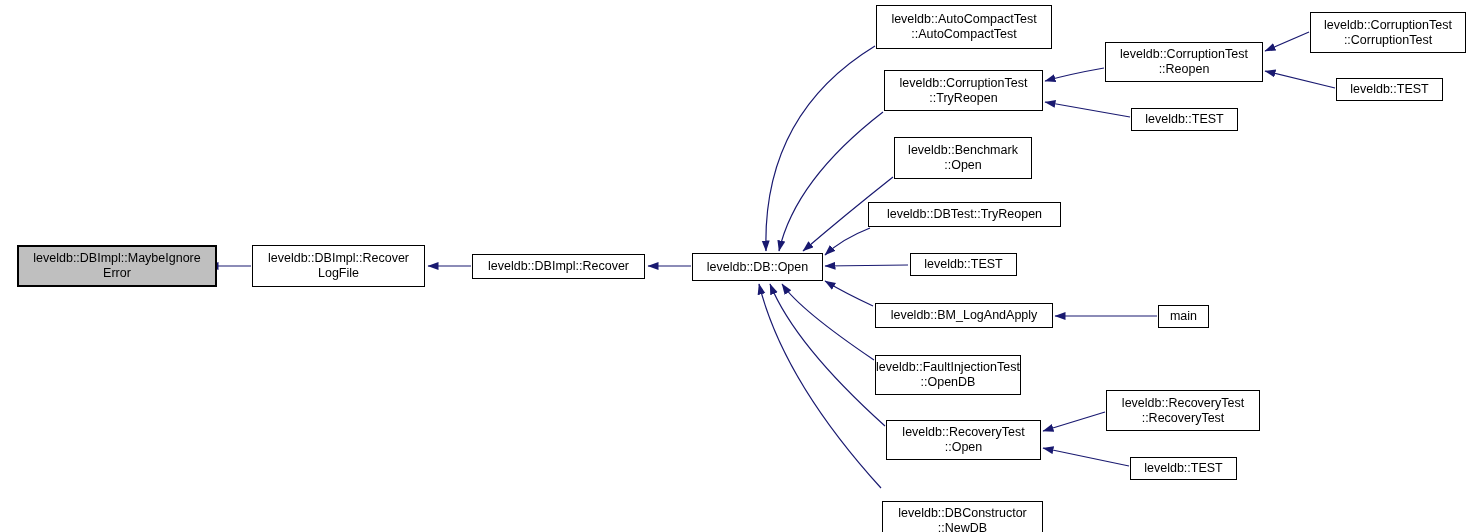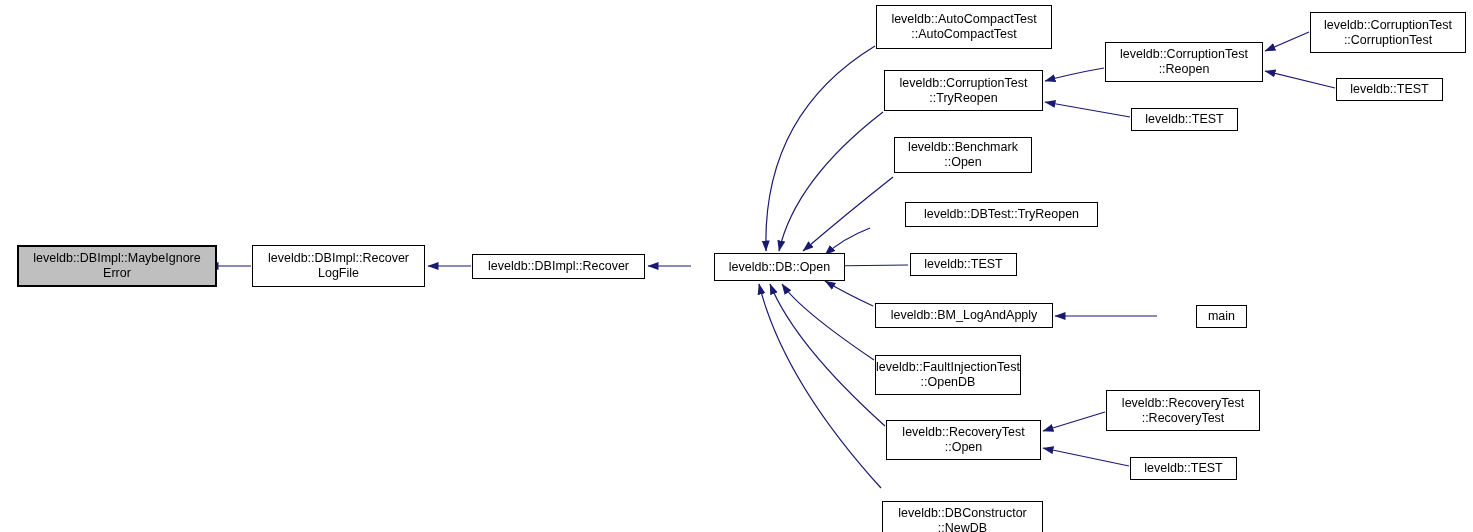--- a/index.html
+++ b/index.html
@@ -74,37 +74,37 @@
         <path d="M 1105,412 L 1043,431" class="edge" marker-end="url(#arrow)"></path>
         <path d="M 1129,466 L 1043,448" class="edge" marker-end="url(#arrow)"></path>
       </g>
   </svg>
   <div id="node-layer">
       <div class="node highlighted" style="left: 5px; top: 245px; width: 200px; height: 42px;">leveldb::DBImpl::MaybeIgnore
 Error</div>
       <div class="node" style="left: 252px; top: 245px; width: 173px; height: 42px;">leveldb::DBImpl::Recover
 LogFile</div>
       <div class="node" style="left: 472px; top: 254px; width: 173px; height: 25px;">leveldb::DBImpl::Recover</div>
-      <div class="node" style="left: 714px; top: 253px; width: 131px; height: 28px;">leveldb::DB::Open</div>
+      <div class="node" style="left: 692px; top: 253px; width: 131px; height: 28px;">leveldb::DB::Open</div>
       <div class="node" style="left: 876px; top: 5px; width: 176px; height: 44px;">leveldb::AutoCompactTest
 ::AutoCompactTest</div>
       <div class="node" style="left: 884px; top: 70px; width: 159px; height: 41px;">leveldb::CorruptionTest
 ::TryReopen</div>
       <div class="node" style="left: 1105px; top: 42px; width: 158px; height: 40px;">leveldb::CorruptionTest
 ::Reopen</div>
       <div class="node" style="left: 1310px; top: 12px; width: 156px; height: 41px;">leveldb::CorruptionTest
 ::CorruptionTest</div>
       <div class="node" style="left: 1336px; top: 78px; width: 107px; height: 23px;">leveldb::TEST</div>
       <div class="node" style="left: 1131px; top: 108px; width: 107px; height: 23px;">leveldb::TEST</div>
-      <div class="node" style="left: 894px; top: 137px; width: 138px; height: 36px;">leveldb::Benchmark
+      <div class="node" style="left: 894px; top: 137px; width: 138px; height: 42px;">leveldb::Benchmark
 ::Open</div>
-      <div class="node" style="left: 905px; top: 202px; width: 193px; height: 25px;">leveldb::DBTest::TryReopen</div>
+      <div class="node" style="left: 868px; top: 202px; width: 193px; height: 25px;">leveldb::DBTest::TryReopen</div>
       <div class="node" style="left: 910px; top: 253px; width: 107px; height: 23px;">leveldb::TEST</div>
       <div class="node" style="left: 875px; top: 303px; width: 178px; height: 25px;">leveldb::BM_LogAndApply</div>
-      <div class="node" style="left: 1158px; top: 305px; width: 51px; height: 23px; margin-left: 38px;">main</div>
+      <div class="node" style="left: 1158px; top: 305px; width: 51px; height: 23px;">main</div>
       <div class="node" style="left: 875px; top: 355px; width: 146px; height: 40px;">leveldb::FaultInjectionTest
 ::OpenDB</div>
       <div class="node" style="left: 886px; top: 420px; width: 155px; height: 40px;">leveldb::RecoveryTest
 ::Open</div>
       <div class="node" style="left: 1106px; top: 390px; width: 154px; height: 41px;">leveldb::RecoveryTest
 ::RecoveryTest</div>
       <div class="node" style="left: 1130px; top: 457px; width: 107px; height: 23px;">leveldb::TEST</div>
       <div class="node" style="left: 882px; top: 485px; width: 161px; height: 40px; margin-top: 16px;">leveldb::DBConstructor
 ::NewDB</div>
     </div>

